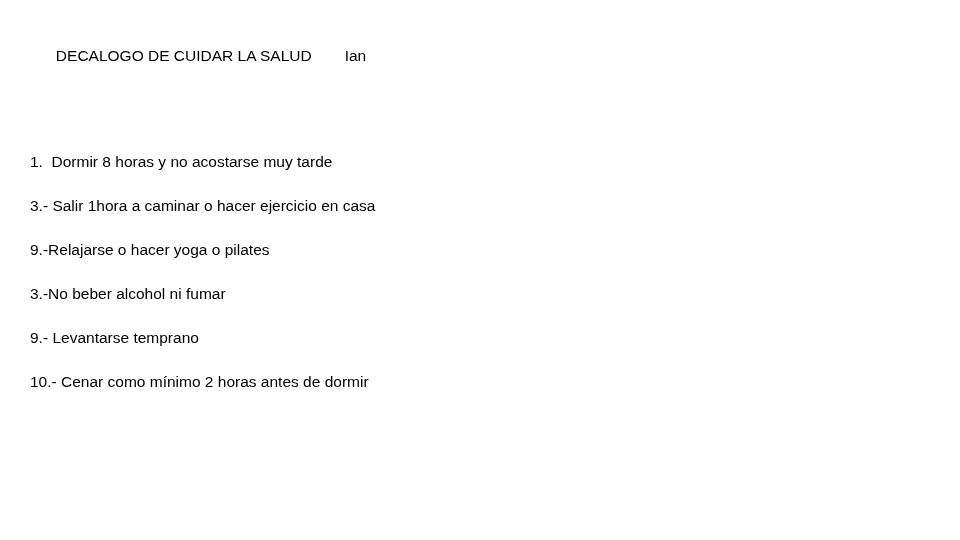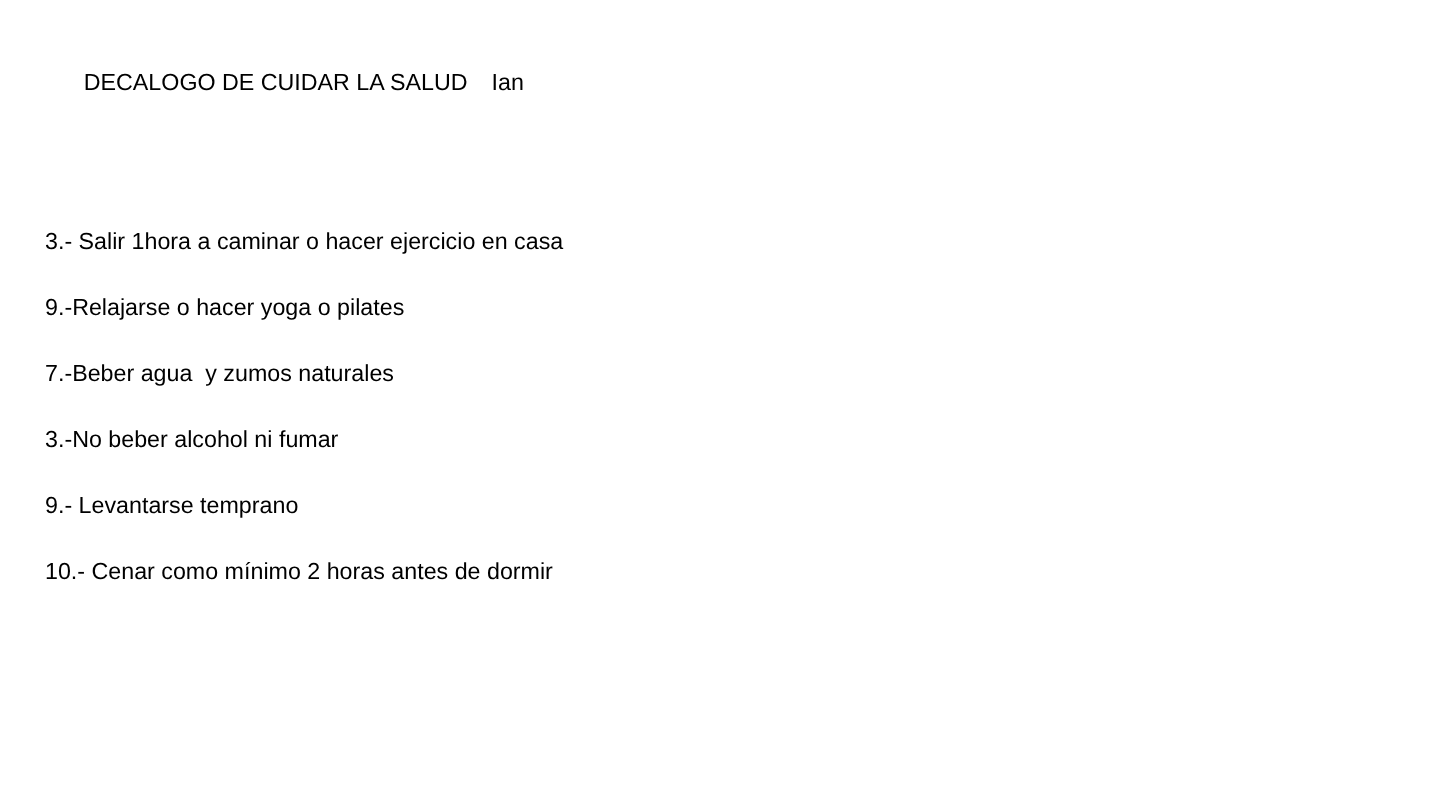--- a/index.html
+++ b/index.html
@@ -27,21 +27,21 @@
     font-size: 15.5px;
     line-height: 19px;
     white-space: pre;
   }
   .title-line .doc-title {
     display: inline-block;
     margin-top: 16px;
   }
   .title-line .doc-author {
     display: inline-block;
-    margin-left: 16px;
+    margin-left: 33px;
   }
   .decalogo-list {
     margin-top: 56px; 
   }
   .list-item {
     font-size: 15.5px;
     line-height: 44px;
     height: 44px;
     white-space: pre; 
   }
@@ -50,22 +50,22 @@
 <body>
 
 <div class="page">
   <div class="doc-content">
 
     <div class="title-line">
       <span class="doc-title">DECALOGO DE CUIDAR LA SALUD</span><span class="doc-author">Ian</span>
     </div>
 
     <div class="decalogo-list">
+      <div class="list-item">1.  Dormir 8 horas y no acostarse muy tarde</div>
       <div class="list-item">3.- Salir 1hora a caminar o hacer ejercicio en casa</div>
       <div class="list-item">9.-Relajarse o hacer yoga o pilates</div>
-      <div class="list-item">7.-Beber agua  y zumos naturales</div>
       <div class="list-item">3.-No beber alcohol ni fumar</div>
       <div class="list-item">9.- Levantarse temprano</div>
       <div class="list-item">10.- Cenar como mínimo 2 horas antes de dormir</div>
     </div>
 
   </div>
 </div>
 
 </body></html>

